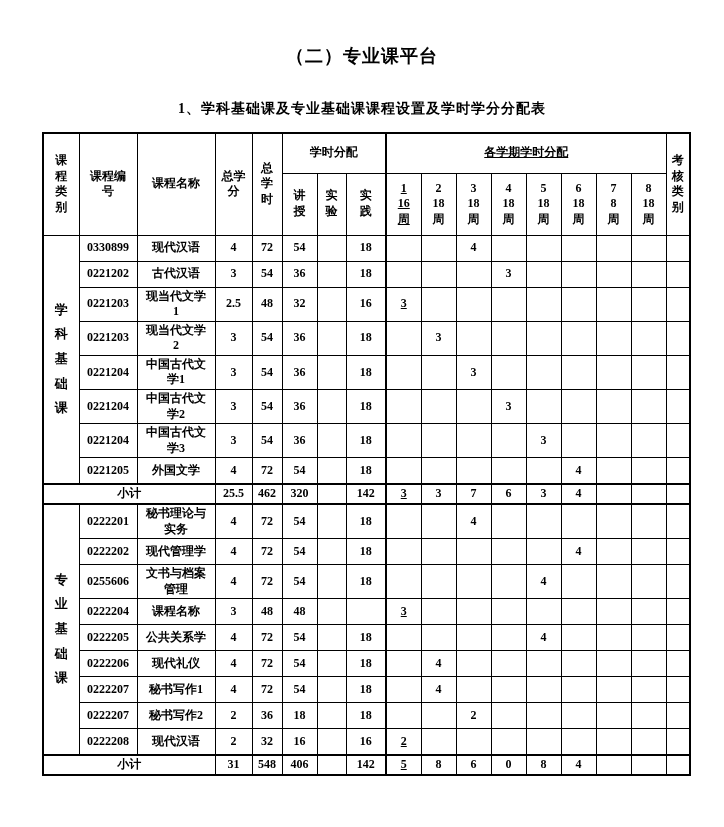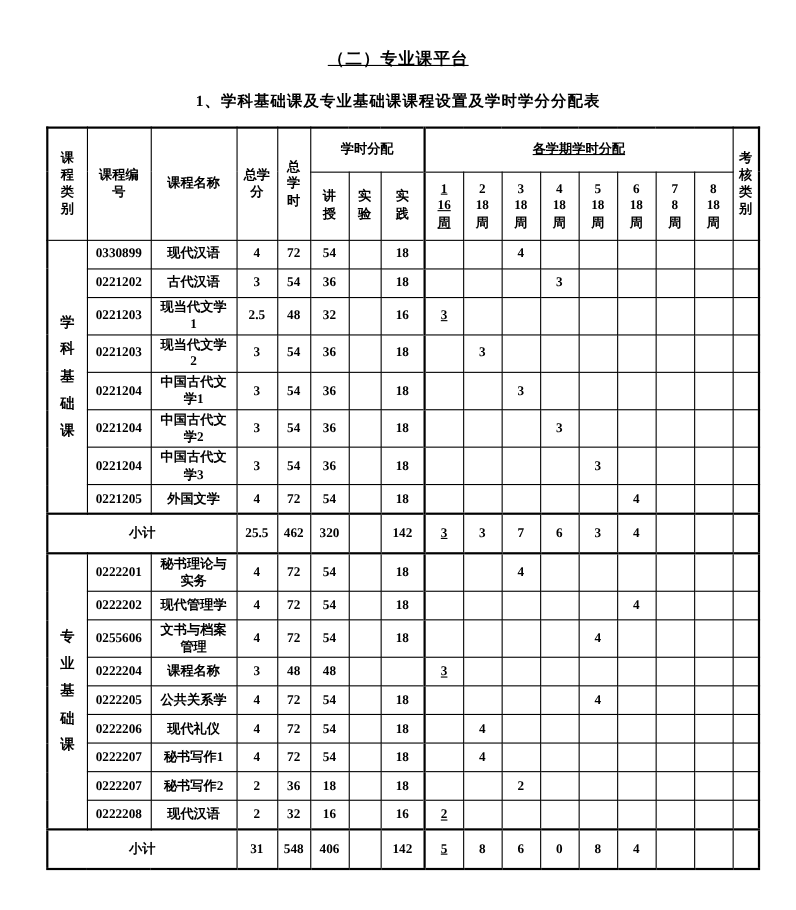--- a/index.html
+++ b/index.html
@@ -3,43 +3,43 @@
 <meta charset="utf-8">
 <style>
   * { box-sizing: border-box; }
   html,body { margin:0; padding:0; }
   body {
     width:724px; height:827px; background:#ffffff; color:#000;
     font-family:"Liberation Serif","DejaVu Serif",serif;
     font-weight:bold;
   }
   .titles { text-align:center; padding-top:44px; }
-  .doc-title { font-size:15px; letter-spacing:1px;text-decoration:underline; }
-  .doc-subtitle { font-size:14px; margin-top:20px; letter-spacing:1px; }
+  .doc-title { font-size:18px; letter-spacing:1px; }
+  .doc-subtitle { font-size:14px; margin-top:32px; letter-spacing:1px; }
 
   table.courses {
     border-collapse:collapse; table-layout:fixed;
     width:646px; margin:14px 0 0 42px;
     border:2px solid #000;
   }
   .courses th, .courses td {
     border:1px solid #000;
     text-align:center; vertical-align:middle;
     font-size:12px; font-weight:bold;
     white-space:pre-line; line-height:1.3;
     padding:1px 0; overflow:hidden;
   }
   thead tr.hrow1 { height:40px; }
   thead tr.hrow2 { height:62px; }
   .vtext { line-height:1.55; }
   td.cat { line-height:1.9; font-size:13px; }
   tr.course { height:26px; }
   tr.subtotal td {
     border-top:2px solid #000; border-bottom:2px solid #000;
-    height:36px; font-size:12px;
+    height:20px; font-size:12px;
   }
   .thickL { border-left:2px solid #000 !important;text-decoration:underline; }
 </style>
 </head>
 <body>
 
 <div class="titles">
   <div class="doc-title">（二）专业课平台</div>
   <div class="doc-subtitle">1、学科基础课及专业基础课课程设置及学时学分分配表</div>
 </div>

